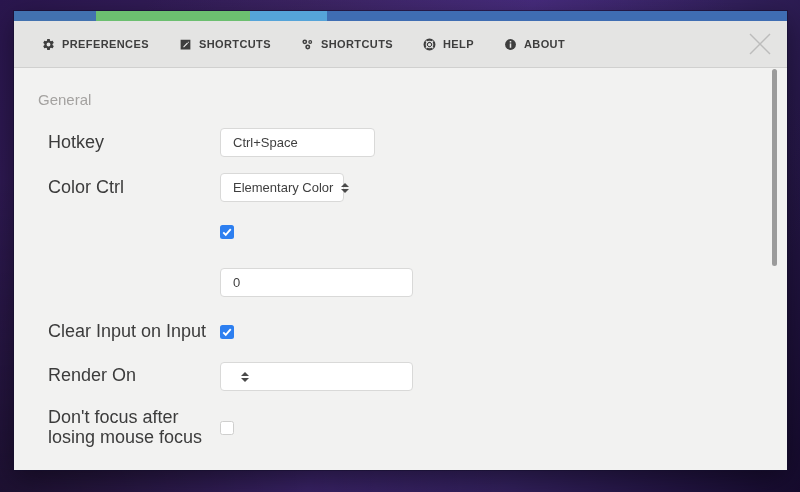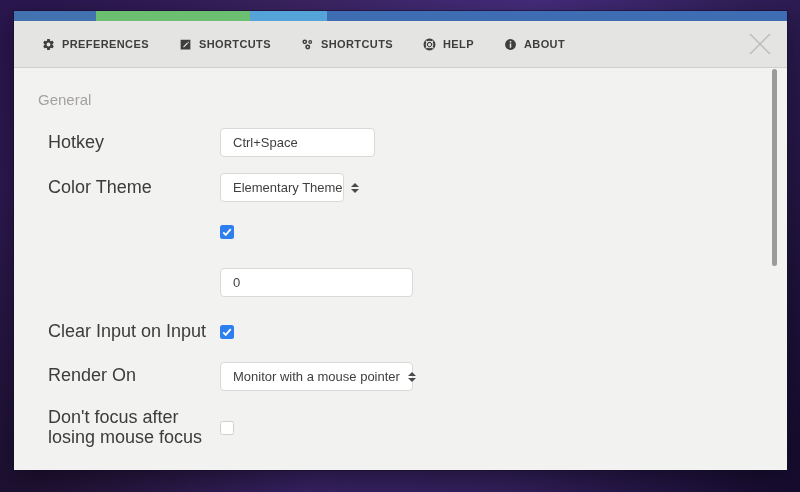--- a/index.html
+++ b/index.html
@@ -166,23 +166,23 @@
     </div>
   </div>
 
   <div class="content">
 
     <div class="section-title">General</div>
 
     <div class="row-label" style="top:63px">Hotkey</div>
     <input class="text-input" style="top: 59px; width: 155px;" value="Ctrl+Space">
 
-    <div class="row-label" style="top:108px">Color Theme</div>
+    <div class="row-label" style="top:108px">Color Ctrl</div>
     <div class="select" style="top:104px;width:124px">
-      <span class="sel-text">Elementary Theme</span>
+      <span class="sel-text">Elementary Color</span>
       <span class="updown">
           <i class="up"></i>
           <i class="dn"></i>
         </span>
     </div>
 
     <div class="checkbox checked" style="top:156px">
       <svg width="10" height="10" viewBox="0 0 12 12">
           <polyline points="1.5,6.5 4.5,9.5 10.5,2.5" fill="none" stroke="#fff" stroke-width="2.2"></polyline>
         </svg>
@@ -192,21 +192,20 @@
 
     <div class="row-label" style="top:252px">Clear Input on Input</div>
     <div class="checkbox checked" style="top:256px">
       <svg width="10" height="10" viewBox="0 0 12 12">
           <polyline points="1.5,6.5 4.5,9.5 10.5,2.5" fill="none" stroke="#fff" stroke-width="2.2"></polyline>
         </svg>
     </div>
 
     <div class="row-label" style="top:296px">Render On</div>
     <div class="select" style="top:293px;width:193px">
-      <span class="sel-text">Monitor with a mouse pointer</span>
       <span class="updown">
           <i class="up"></i>
           <i class="dn"></i>
         </span>
     </div>
 
     <div class="row-label" style="top:338px">Don't focus after losing mouse focus</div>
     <div class="checkbox unchecked" style="top:352px"></div>
 
     <div class="scroll-track">

